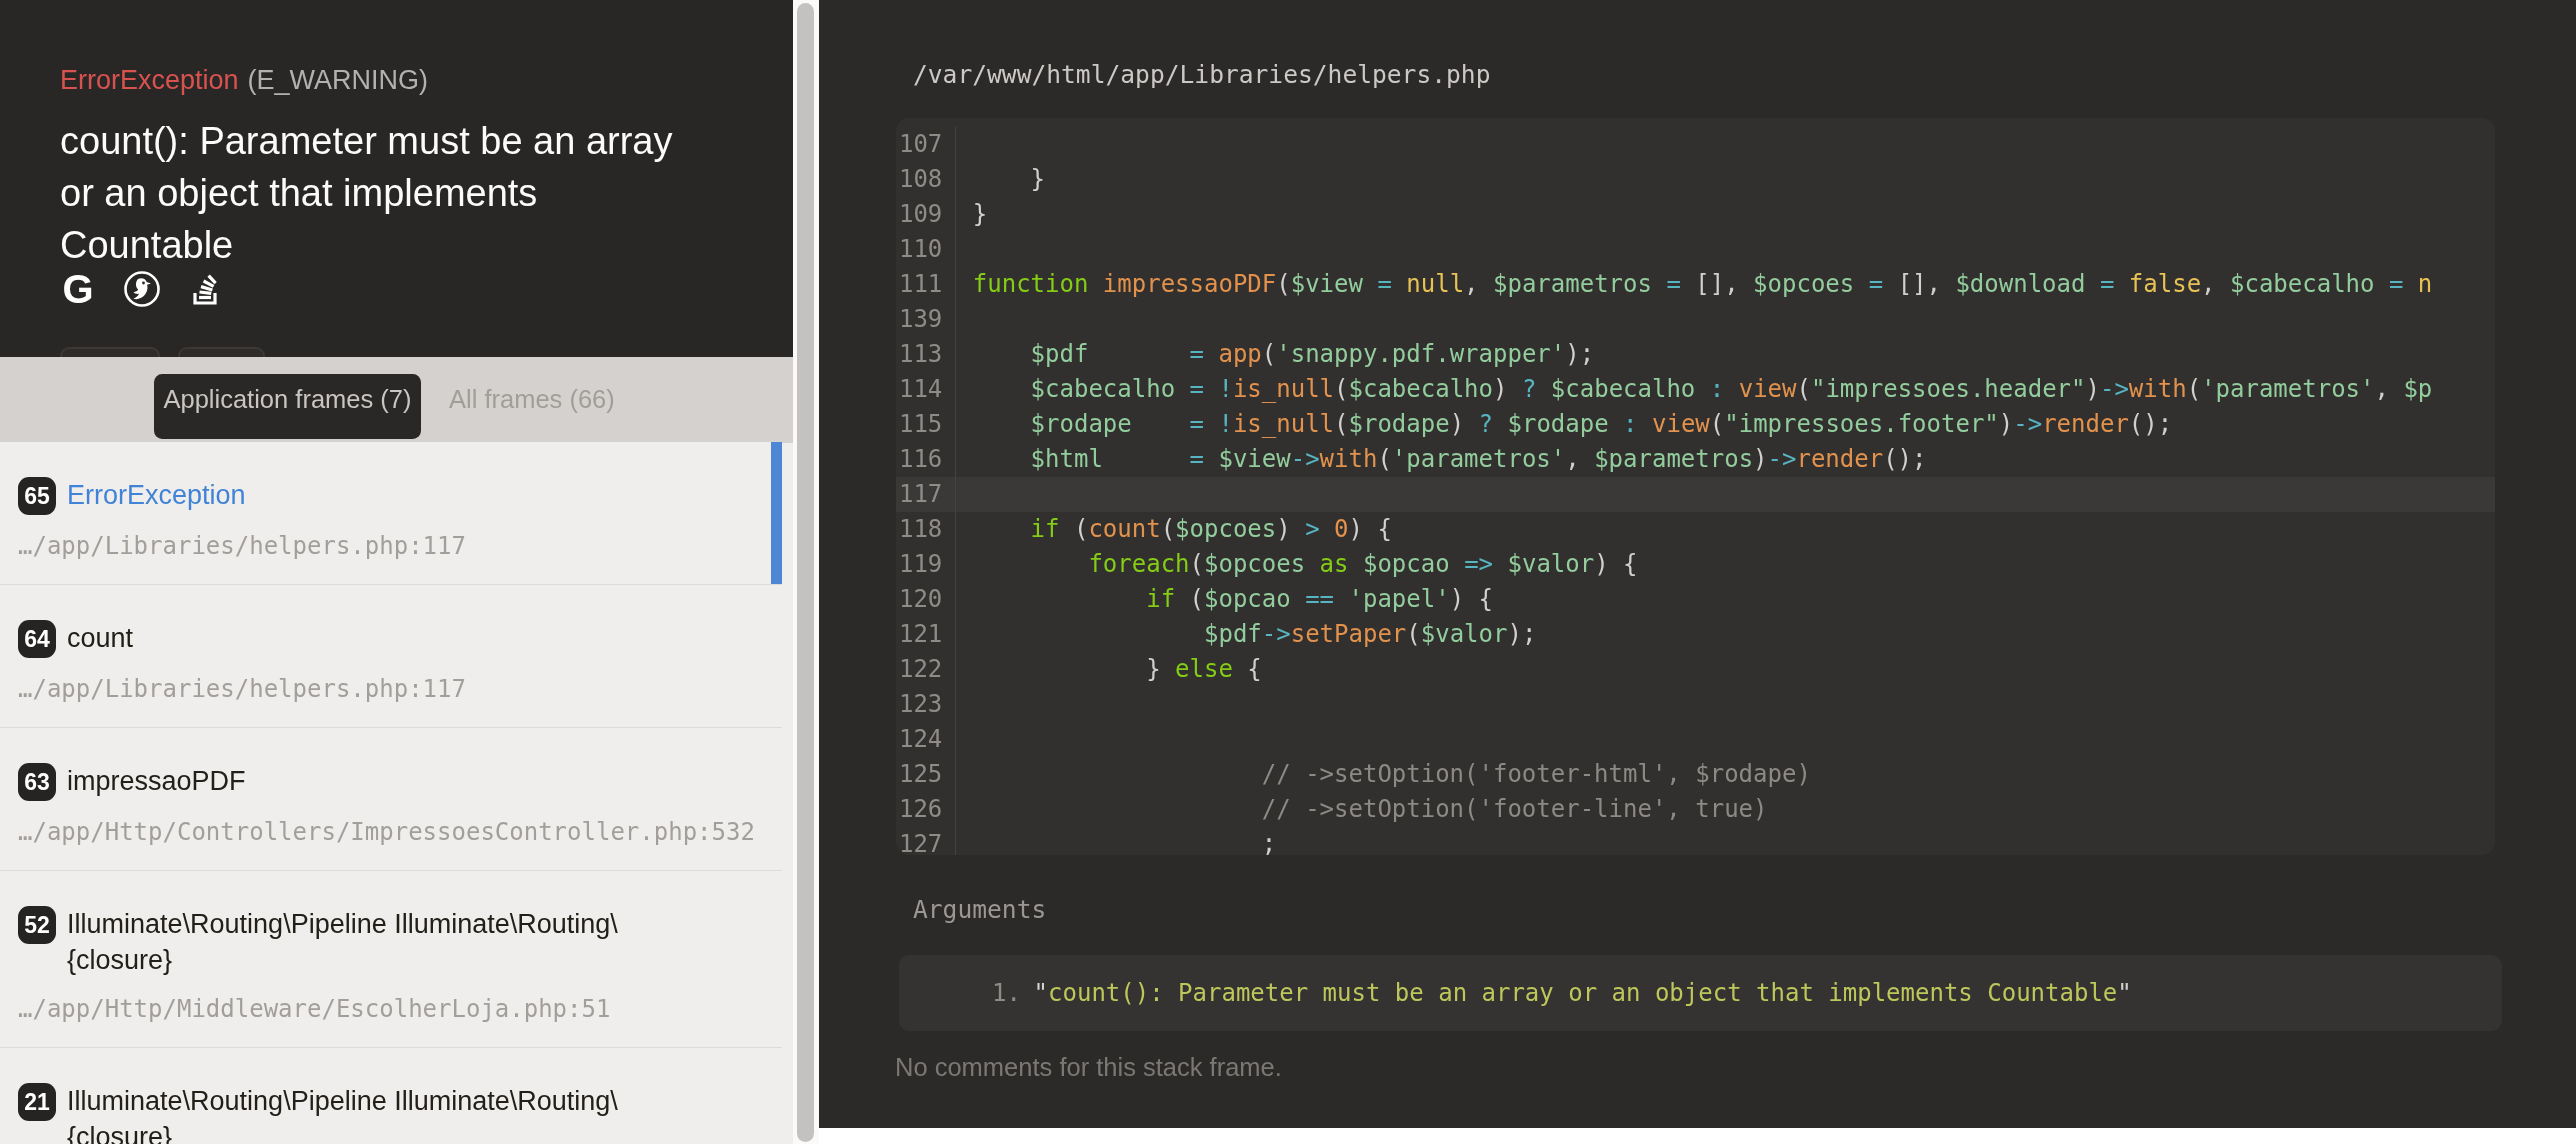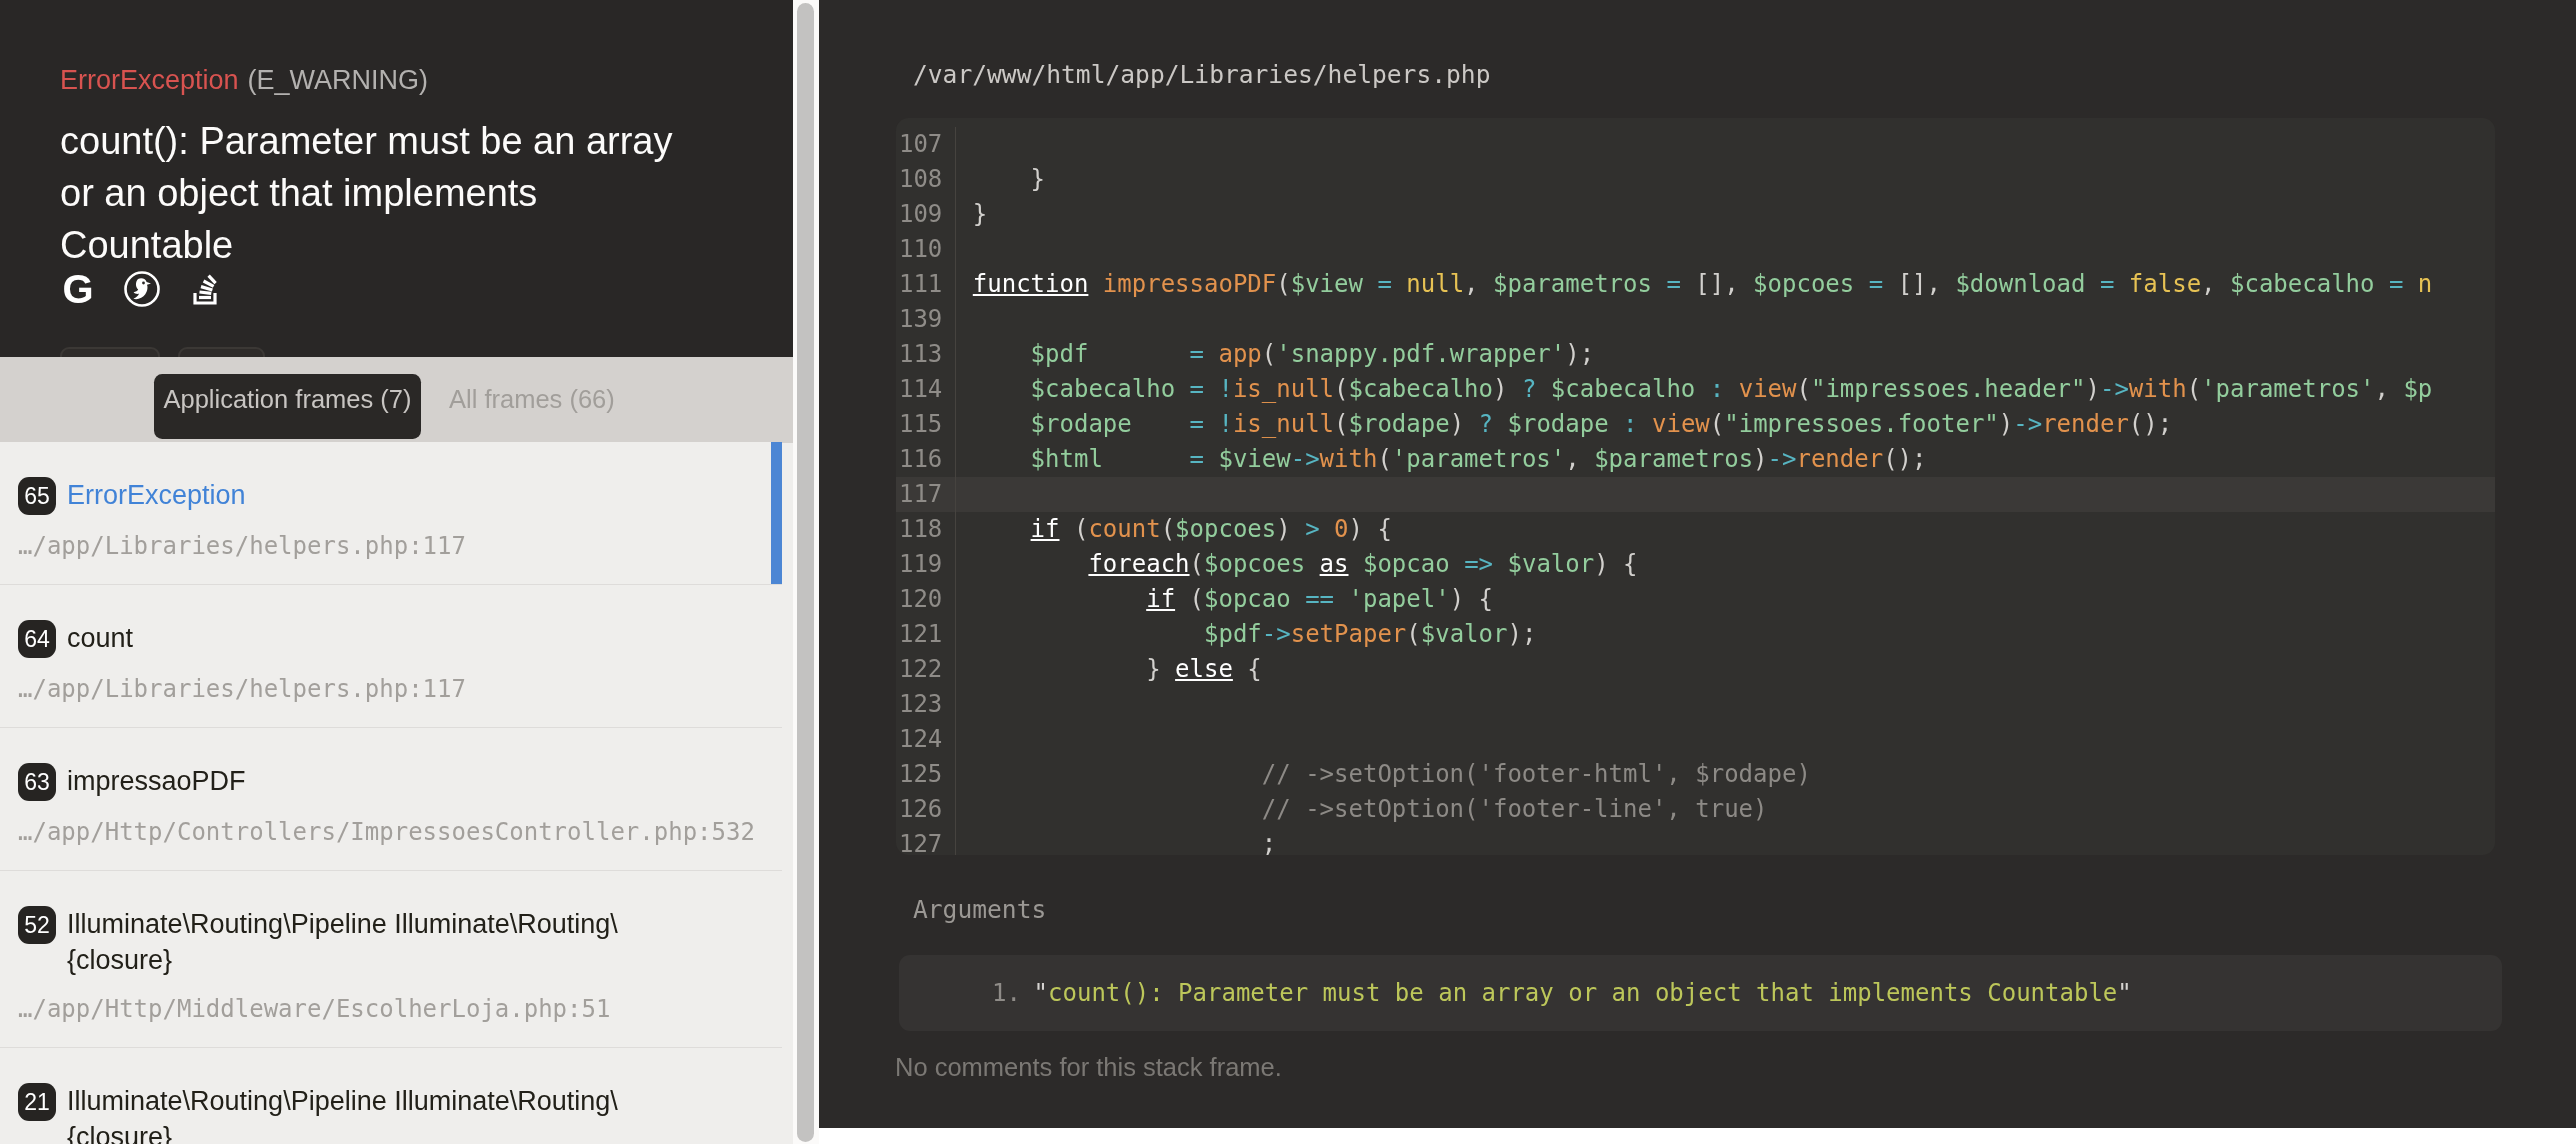--- a/index.html
+++ b/index.html
@@ -28,21 +28,21 @@
                 border-radius:8.2px; color:#c8c5c2; font-size:25.5px; line-height:51px; text-align:center;
                 cursor:pointer; }
   .tab-inactive { position:absolute; left:449px; top:17.3px; height:51px; line-height:51px;
                   color:#a19e9a; font-size:25.5px; cursor:pointer; }
 
   .frames { position:absolute; left:0; top:442px; width:782px; bottom:0; overflow:hidden; }
   .frame { position:relative; padding:35px 55px 24px 18px; border-bottom:1.8px solid #dedcda;
            background:#efeeec; cursor:pointer; }
   .frame-head { display:flex; align-items:flex-start; gap:11px; }
   .frame-badge { flex:none; width:38px; height:38px; background:#262422; border-radius:11px;
-                 color:#ffffff; font-size:23px; line-height:38px; text-align:center; }
+                 color:#ffffff; font-size:23px; line-height:38px; text-align:center;font-weight:bold; }
   .frame-title { width:655px; font-size:27px; line-height:36px; color:#222019; overflow-wrap:break-word; }
   .frame.active .frame-title { color:#4183d7; }
   .frame-path { margin-top:18px; font-family:"DejaVu Sans Mono", monospace; font-size:24px;
                 line-height:27px; color:#a29f9b; }
   .frame.active::after { content:""; position:absolute; right:0; top:0; bottom:0; width:11px;
                          background:#4c86d4; }
 
   
   .page-scrollbar { position:absolute; left:793px; top:0; width:25.5px; height:1144px; background:#fbfaf9; }
   .page-scrollbar .thumb { position:absolute; left:3.6px; top:2.7px; width:17.3px; height:1139px;
@@ -53,21 +53,21 @@
   .file-path { position:absolute; left:94px; top:60px; font-family:"DejaVu Sans Mono", monospace;
                font-size:24.6px; color:#cbc8c5; }
   .code-block { position:absolute; left:77px; top:118px; width:1599px; height:737px;
                 background:#31302e; border-radius:12.7px; overflow:hidden; padding-top:9px; }
   .code-line { display:flex; height:35px; font-family:"DejaVu Sans Mono", monospace;
                font-size:24px; line-height:35px; white-space:pre;flex-direction:column; }
   .code-line.hl { background:#3b3937; }
   .ln { flex:none; width:60px; text-align:right; padding-right:12.7px; color:#8f8c88;
         border-right:1.8px solid #46433f; }
   .ct { padding-left:19px; color:#d2d0cd; }
-  .tk-k { color:#ffffff;text-decoration:underline; }
+  .tk-k { color:#84cc16; }
   .tk-f { color:#e2924d; }
   .tk-v { color:#93cd9d; }
   .tk-s { color:#93cd9d; }
   .tk-o { color:#57b5c2; }
   .tk-c { color:#e7c254; }
   .tk-n { color:#e2924d; }
   .tk-p { color:#d2d0cd; }
   .tk-m { color:#8d8a86; }
   .tk-w { color:#d2d0cd; }
 

